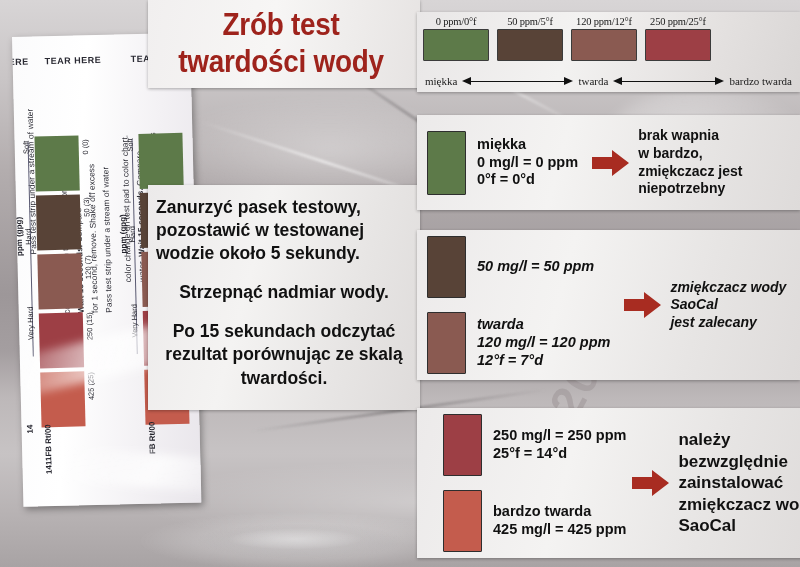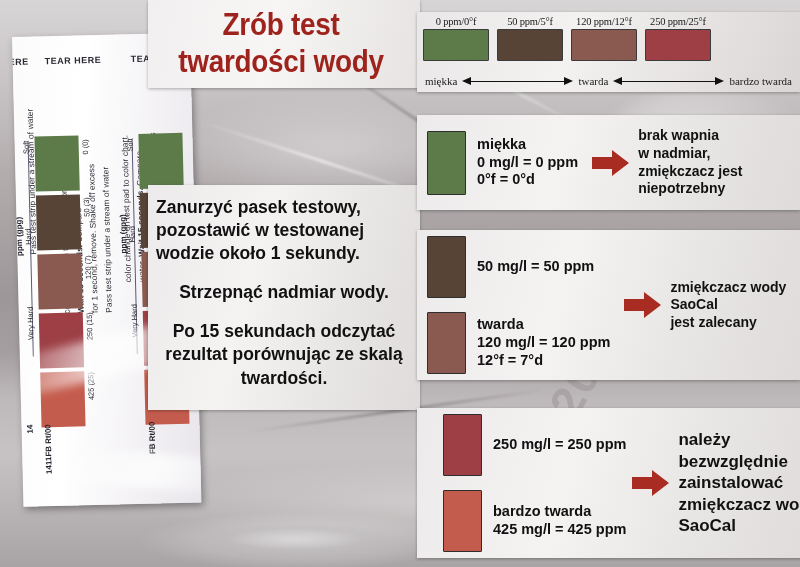--- a/index.html
+++ b/index.html
@@ -70,21 +70,21 @@
   .legend span.lbl{white-space:nowrap;}
   .arrowline{flex:1 1 auto;position:relative;height:11px;margin:0 5px;}
   .arrowline:before{content:"";position:absolute;left:8px;right:8px;top:5px;height:1.5px;background:#111;}
   .arrowline .ah{position:absolute;top:1px;width:0;height:0;border-top:4.5px solid transparent;border-bottom:4.5px solid transparent;}
   .arrowline .ah.l{left:0;border-right:9px solid #111;}
   .arrowline .ah.r{right:0;border-left:9px solid #111;}
 
   
   .result{display:flex;align-items:center;height:100%;padding:0 0 0 10px;box-sizing:border-box;}
   #result-1{left:417px;top:115px;width:383px;height:95px;}
-  #result-2{left:417px;top:230px;width:383px;height:150px;}
+  #result-2{left:417px;top:230px;width:383px;height:150px;font-style:italic;}
   #result-3{left:417px;top:408px;width:383px;height:150px;padding-left:16px;}
   .rows{display:flex;flex-direction:column;justify-content:center;gap:14px;}
   .row{display:flex;align-items:center;gap:11px;}
   .chip{width:37px;border:1px solid #2e2e2e;border-radius:1px;flex:none;}
   #result-1 .chip{height:62px;}
   #result-2 .chip,#result-3 .chip{height:60px;}
   .rowtext{font-size:14.5px;font-weight:bold;color:#111;line-height:1.22;white-space:nowrap;}
   .arrow-ico{flex:none;width:38px;height:30px;margin:0 8px 0 14px;position:relative;}
   .arrow-ico svg{display:block;}
   .advice{font-size:14px;font-weight:bold;color:#111;line-height:1.26;white-space:nowrap;}
@@ -189,21 +189,21 @@
 
   <div class="panel" id="title-panel">
     <div class="title-text">
       <div>Zrób test</div>
       <div>twardości wody</div>
     </div>
   </div>
 
   <div class="panel" id="instructions-panel">
     <div class="instr">
-      <p class="p1">Zanurzyć pasek testowy, pozostawić w testowanej wodzie około 1 sekundy.</p>
+      <p class="p1">Zanurzyć pasek testowy, pozostawić w testowanej wodzie około 5 sekundy.</p>
       <p class="p2">Strzepnąć nadmiar wody.</p>
       <p class="p3">Po 15 sekundach odczytać rezultat porównując ze skalą twardości.</p>
     </div>
   </div>
 
   <div class="panel" id="scale-panel">
     <div class="scale-row">
       <div class="scale-item">
         <div class="scale-cap">0 ppm/0°f</div>
         <div class="scale-sw" id="sw0" style="background: rgb(93, 122, 73);"></div>
@@ -249,21 +249,21 @@
           </div>
         </div>
       </div>
       <div class="arrow-ico">
         <svg width="38" height="30" viewBox="0 0 38 30">
             <path d="M0 9 H20 V2 L37 15 L20 28 V21 H0 Z" fill="#a82c21"></path>
           </svg>
       </div>
       <div class="advice">
         <div>brak wapnia</div>
-        <div>w nadmiar,</div>
+        <div>w bardzo,</div>
         <div>zmiękczacz jest</div>
         <div>niepotrzebny</div>
       </div>
     </div>
   </div>
 
   <div class="panel" id="result-2">
     <div class="result">
       <div class="rows">
         <div class="row">
@@ -294,20 +294,21 @@
     </div>
   </div>
 
   <div class="panel" id="result-3">
     <div class="result">
       <div class="rows">
         <div class="row">
           <div class="chip" id="c30" style="background: rgb(157, 63, 69);"></div>
           <div class="rowtext">
             <div>250 mg/l = 250 ppm</div>
+            <div>25°f = 14°d</div>
           </div>
         </div>
         <div class="row">
           <div class="chip" id="c31" style="background: rgb(196, 92, 77);"></div>
           <div class="rowtext">
             <div>bardzo twarda</div>
             <div>425 mg/l = 425 ppm</div>
           </div>
         </div>
       </div>

